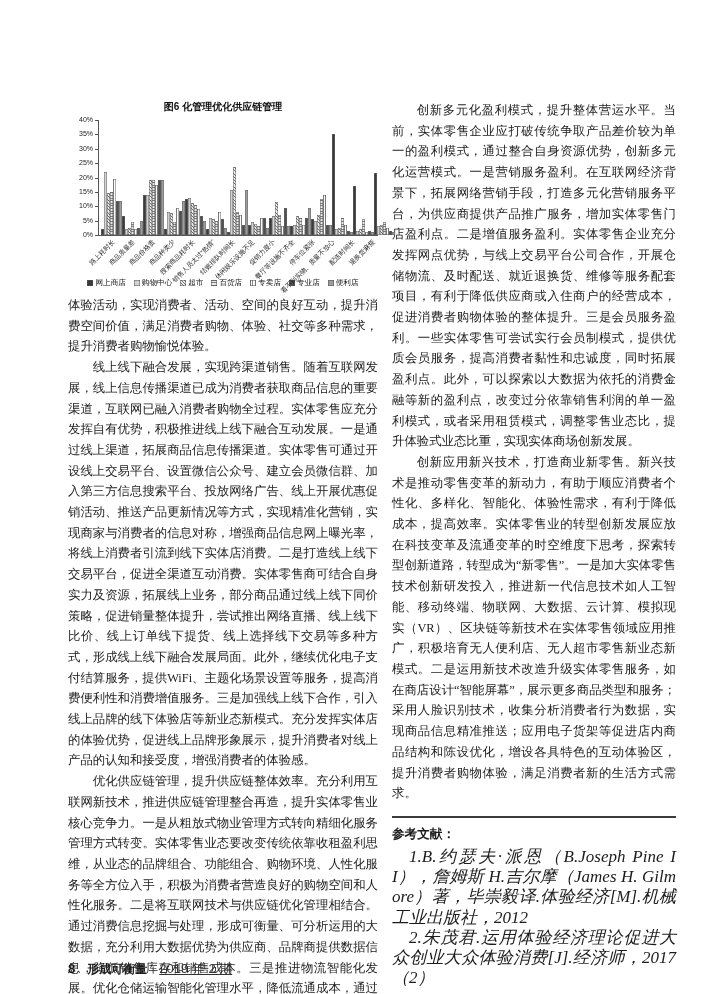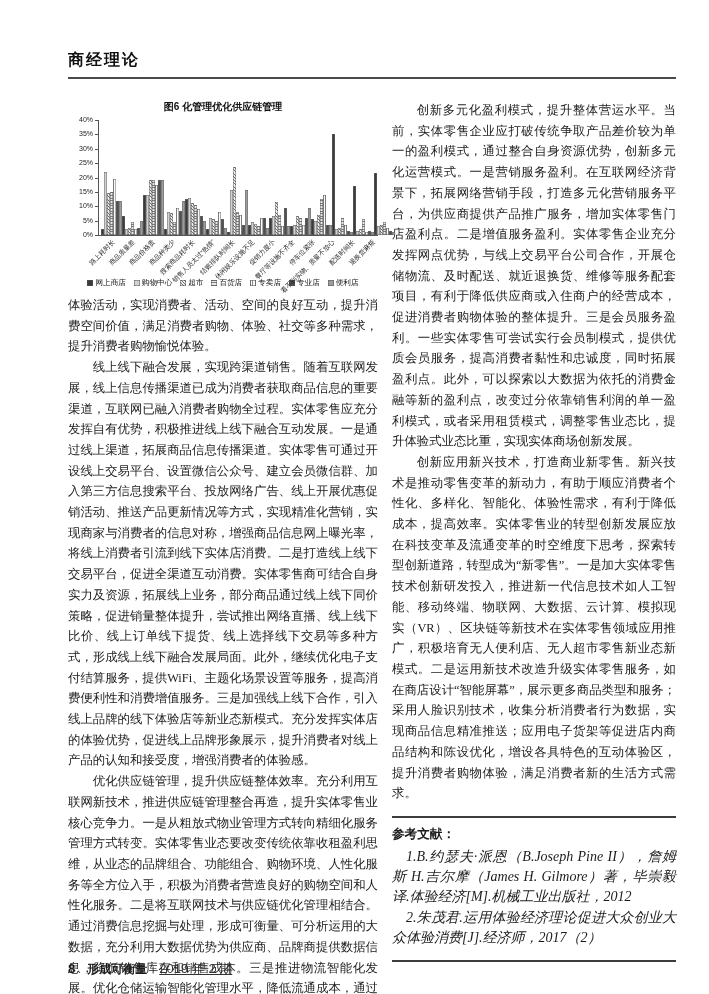--- a/index.html
+++ b/index.html
@@ -44,38 +44,34 @@
   .xcell { flex:1; position:relative; }
   .xcell span { position:absolute; top:2px; right:7px; transform:rotate(-45deg);
                 transform-origin:100% 0; font-size:6.6px; white-space:nowrap; color:#222; }
   .legend { display:flex; justify-content:center; gap:8px; margin-top:-6px; }
   .legend-item { display:flex; align-items:center; gap:2px; font-size:7.6px; color:#111; }
   .key { width:6px; height:6px; box-shadow:inset 0 0 0 .5px #555; flex:none; }
 
   
   .refs { margin-top:12px; border-top:2px solid #3c3c3c; border-bottom:2px solid #3c3c3c; padding:8px 0 12px 0; }
   .refs-heading { font-size:12.6px; font-weight:bold; margin:0 0 4px 0; }
-  .ref-item { margin:0; font-size:14px; font-style:italic; line-height:20.2px; text-align:justify; text-indent:1em; word-break:break-all; }
+  .ref-item { margin:0; font-size:17px; font-style:italic; line-height:20.2px; text-align:justify; text-indent:1em; word-break:break-all; }
 
   
   .footer { position:absolute; left:68px; bottom:16px; display:flex; align-items:baseline; gap:12px;
             font-family:"Liberation Sans","DejaVu Sans",sans-serif; }
   .page-number { font-size:13px; font-weight:bold; }
   .journal-name { font-size:12px; font-weight:bold; }
   .issue-label { font-size:13px; color:#333;text-decoration:underline; }
 </style>
 </head>
 <body>
 
 <div class="page">
 
-  <div class="header">
-    <div class="section-label">商经理论</div>
-    <div class="header-rule"></div>
-  </div>
 
   <div class="columns">
 
     <div class="col-left">
       <div class="figure">
         <div class="chart-title">图6  化管理优化供应链管理</div>
         <div class="chart-wrap">
           <div class="plot-area">
               <div class="group">
                 <div class="bar p-solid" style="--c: #3a3a3a; height: 5.75px;"></div>

